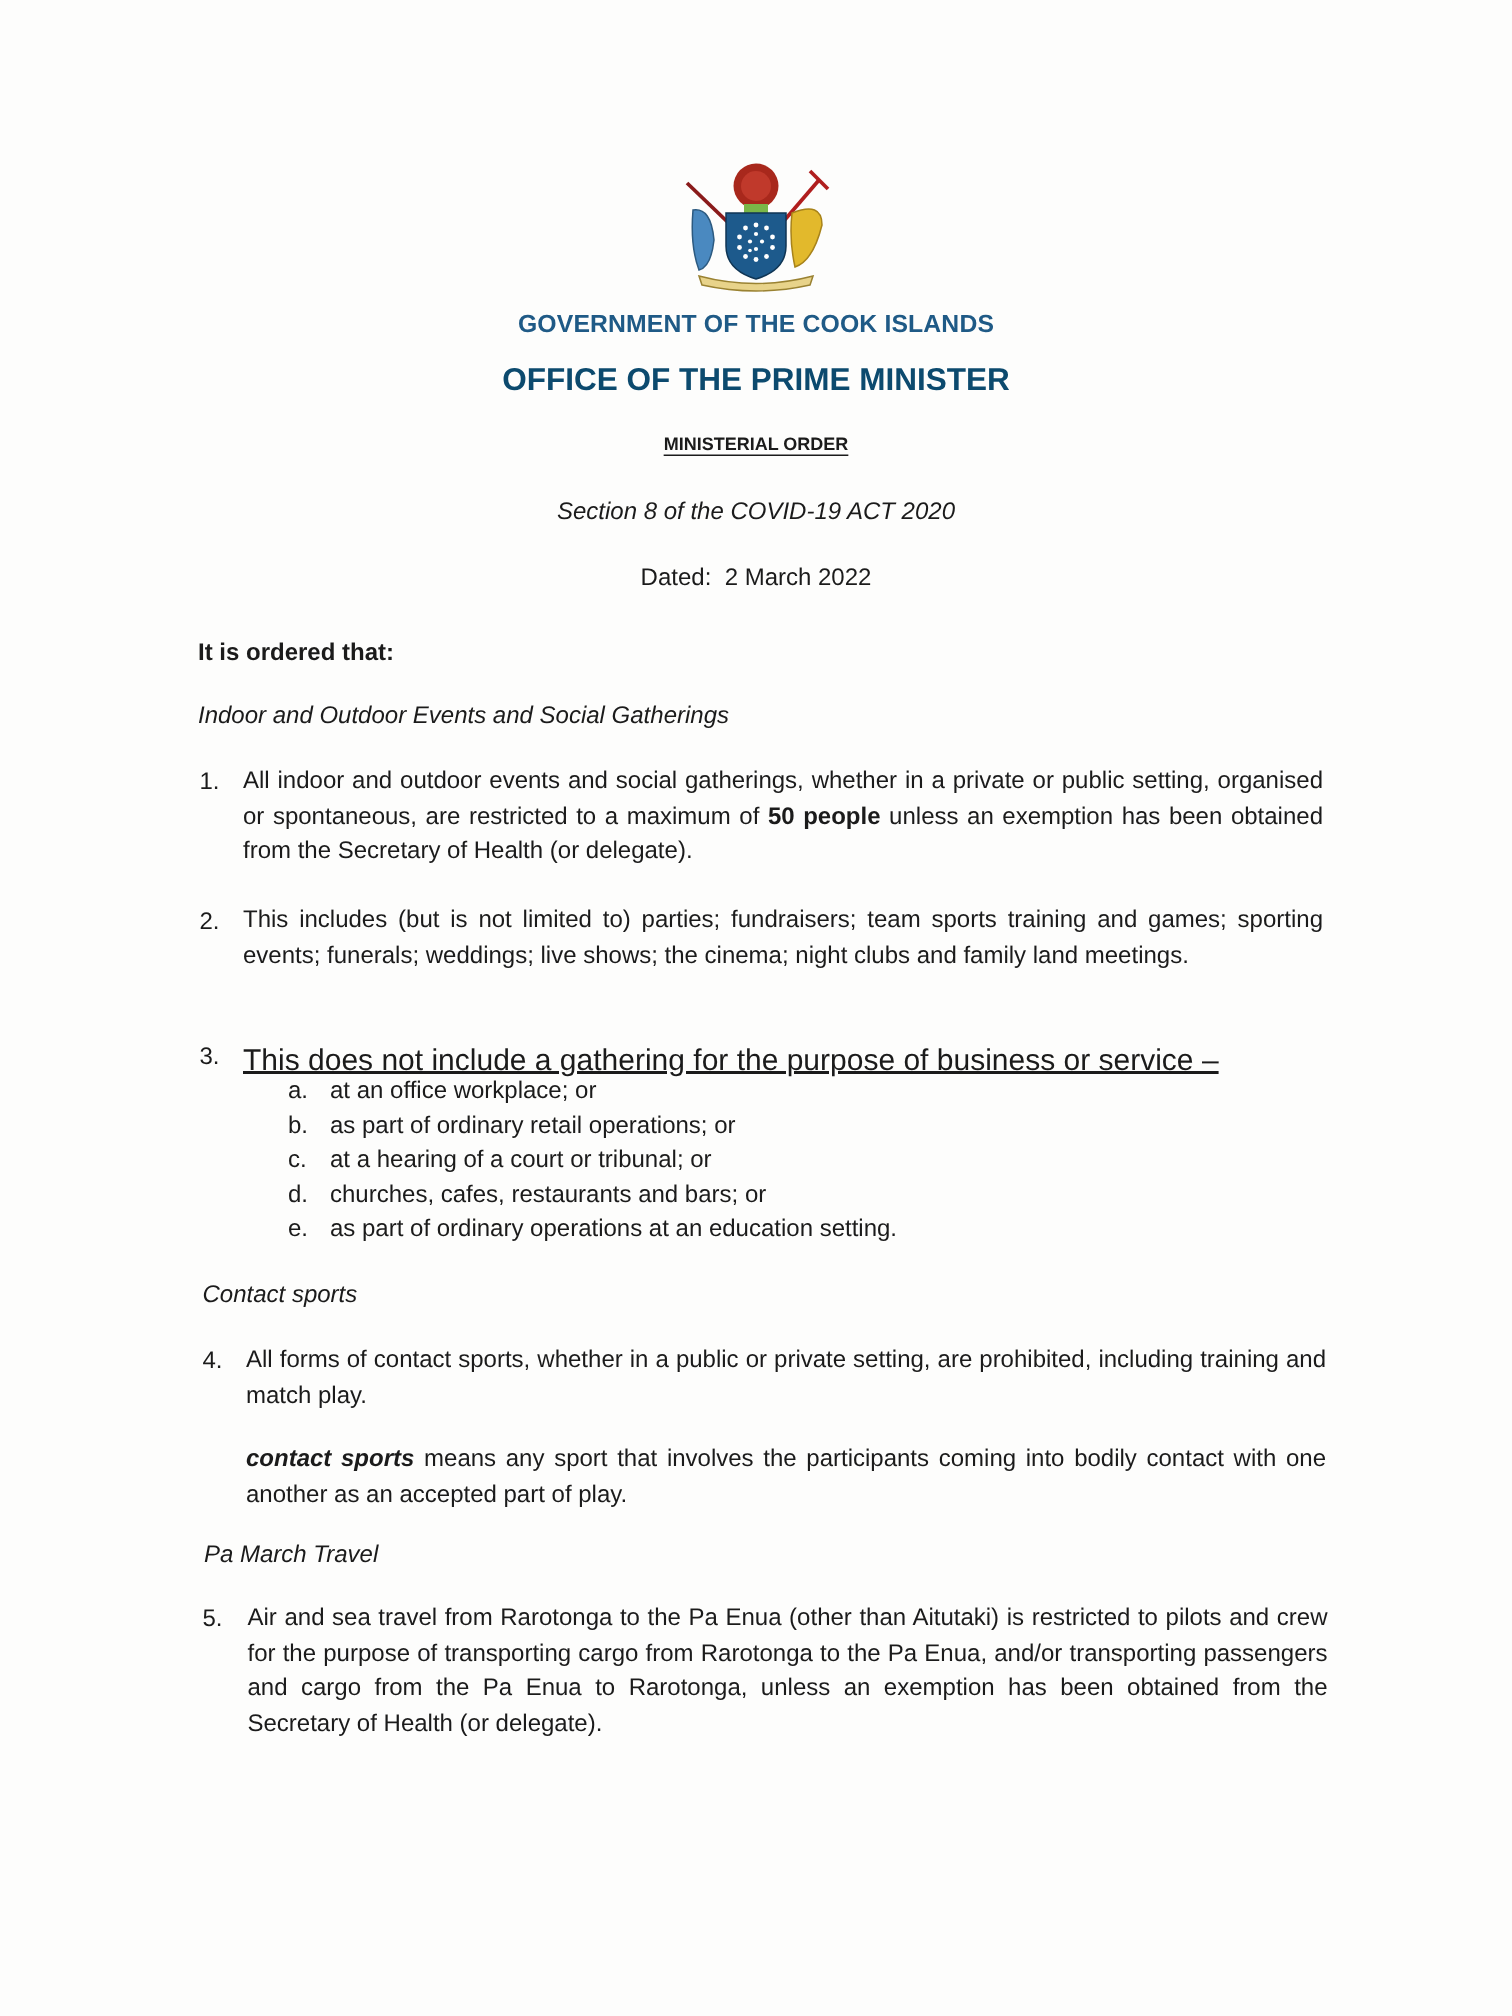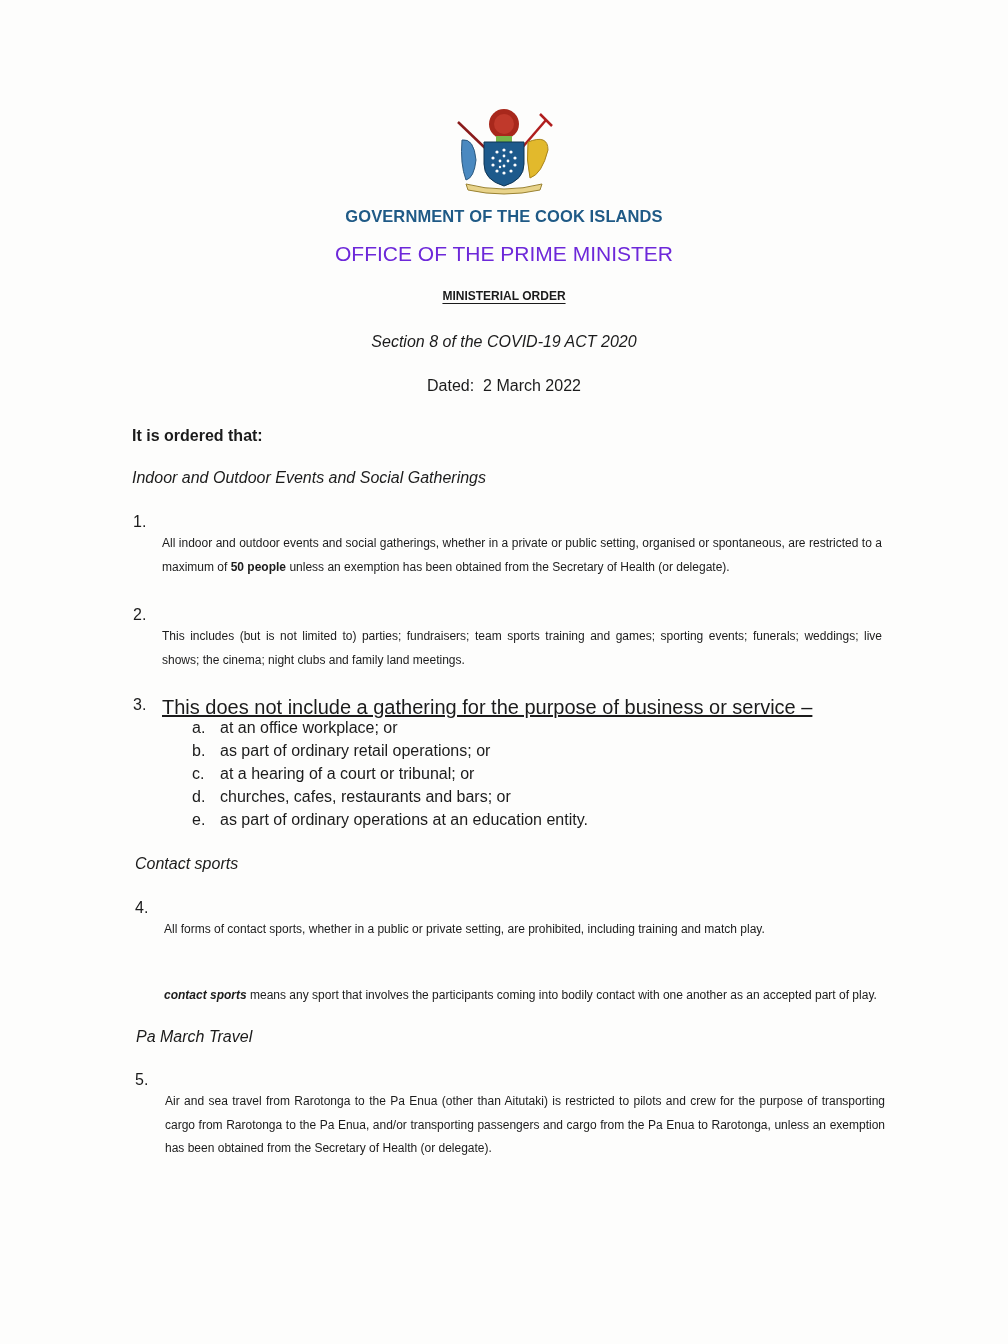--- a/index.html
+++ b/index.html
@@ -5,28 +5,28 @@
   html, body { margin: 0; padding: 0; }
   body {
     width: 1008px; height: 1344px; background: #fdfdfc; overflow: hidden;
     font-family: "Liberation Sans", sans-serif; color: #1b1b1b;
     position: relative;
   }
   .page { position: absolute; left: 0; top: 0; width: 864px; height: 1344px; border-radius: 10px; }
   .crest { position: absolute; left: 448px; top: 100px; width: 112px; height: 96px; }
   .center { position: absolute; left: 0; width: 1008px; text-align: center; }
   .gov { top: 207px; font-size: 16.5px; font-weight: bold; color: #1f5a86; letter-spacing: 0.1px; }
-  .office { top: 242px; font-size: 21px; font-weight: normal; color: #6d28d9; }
+  .office { top: 242px; font-size: 21px; font-weight: bold; color: #0c4a6e; }
   .order { top: 289px; font-size: 12px; font-weight: bold; text-decoration: underline; text-underline-offset: 3px; }
   .section { top: 333px; font-size: 16px; font-style: italic; }
   .dated { top: 377px; font-size: 16px; }
   .abs { position: absolute; }
   .ordered { left: 132px; top: 427px; font-size: 16px; font-weight: bold; }
   .heading { font-size: 16px; font-style: italic; }
-  .para { font-size: 12px; line-height: 23.5px; text-align: justify; margin-top: 23px; }
+  .para { font-size: 16px; line-height: 23.5px; text-align: justify; }
   .num { position: absolute; font-size: 16px; }
   .subletter { position: absolute; left: 192px; font-size: 16px; }
   .subtext { position: absolute; left: 220px; font-size: 16px; text-align: right; }
 </style>
 </head>
 <body>
 
 <div class="page">
 
   <svg class="crest" viewBox="0 0 112 96">
@@ -87,21 +87,21 @@
 
   <div class="subletter" style="top:719px;">a.</div>
   <div class="subtext" style="top:719px;">at an office workplace; or</div>
   <div class="subletter" style="top:742px;">b.</div>
   <div class="subtext" style="top:742px;">as part of ordinary retail operations; or</div>
   <div class="subletter" style="top:765px;">c.</div>
   <div class="subtext" style="top:765px;">at a hearing of a court or tribunal; or</div>
   <div class="subletter" style="top:788px;">d.</div>
   <div class="subtext" style="top:788px;">churches, cafes, restaurants and bars; or</div>
   <div class="subletter" style="top:811px;">e.</div>
-  <div class="subtext" style="top:811px;">as part of ordinary operations at an education entity.</div>
+  <div class="subtext" style="top:811px;">as part of ordinary operations at an education setting.</div>
 
   <div class="abs heading" style="left:135px; top:855px;">Contact sports</div>
 
   <div class="num" style="left:135px; top:899px;">4.</div>
   <div class="abs para" style="left:164px; top:895px; width:720px;">All forms of contact sports, whether in a public or private setting, are prohibited, including training and match play.</div>
   <div class="abs para" style="left:164px; top:961px; width:720px;"><b><i>contact sports</i></b><span> means any sport that involves the participants coming into bodily contact with one another as an accepted part of play.</span></div>
 
   <div class="abs heading" style="left:136px; top:1028px;">Pa March Travel</div>
 
   <div class="num" style="left:135px; top:1071px;">5.</div>

